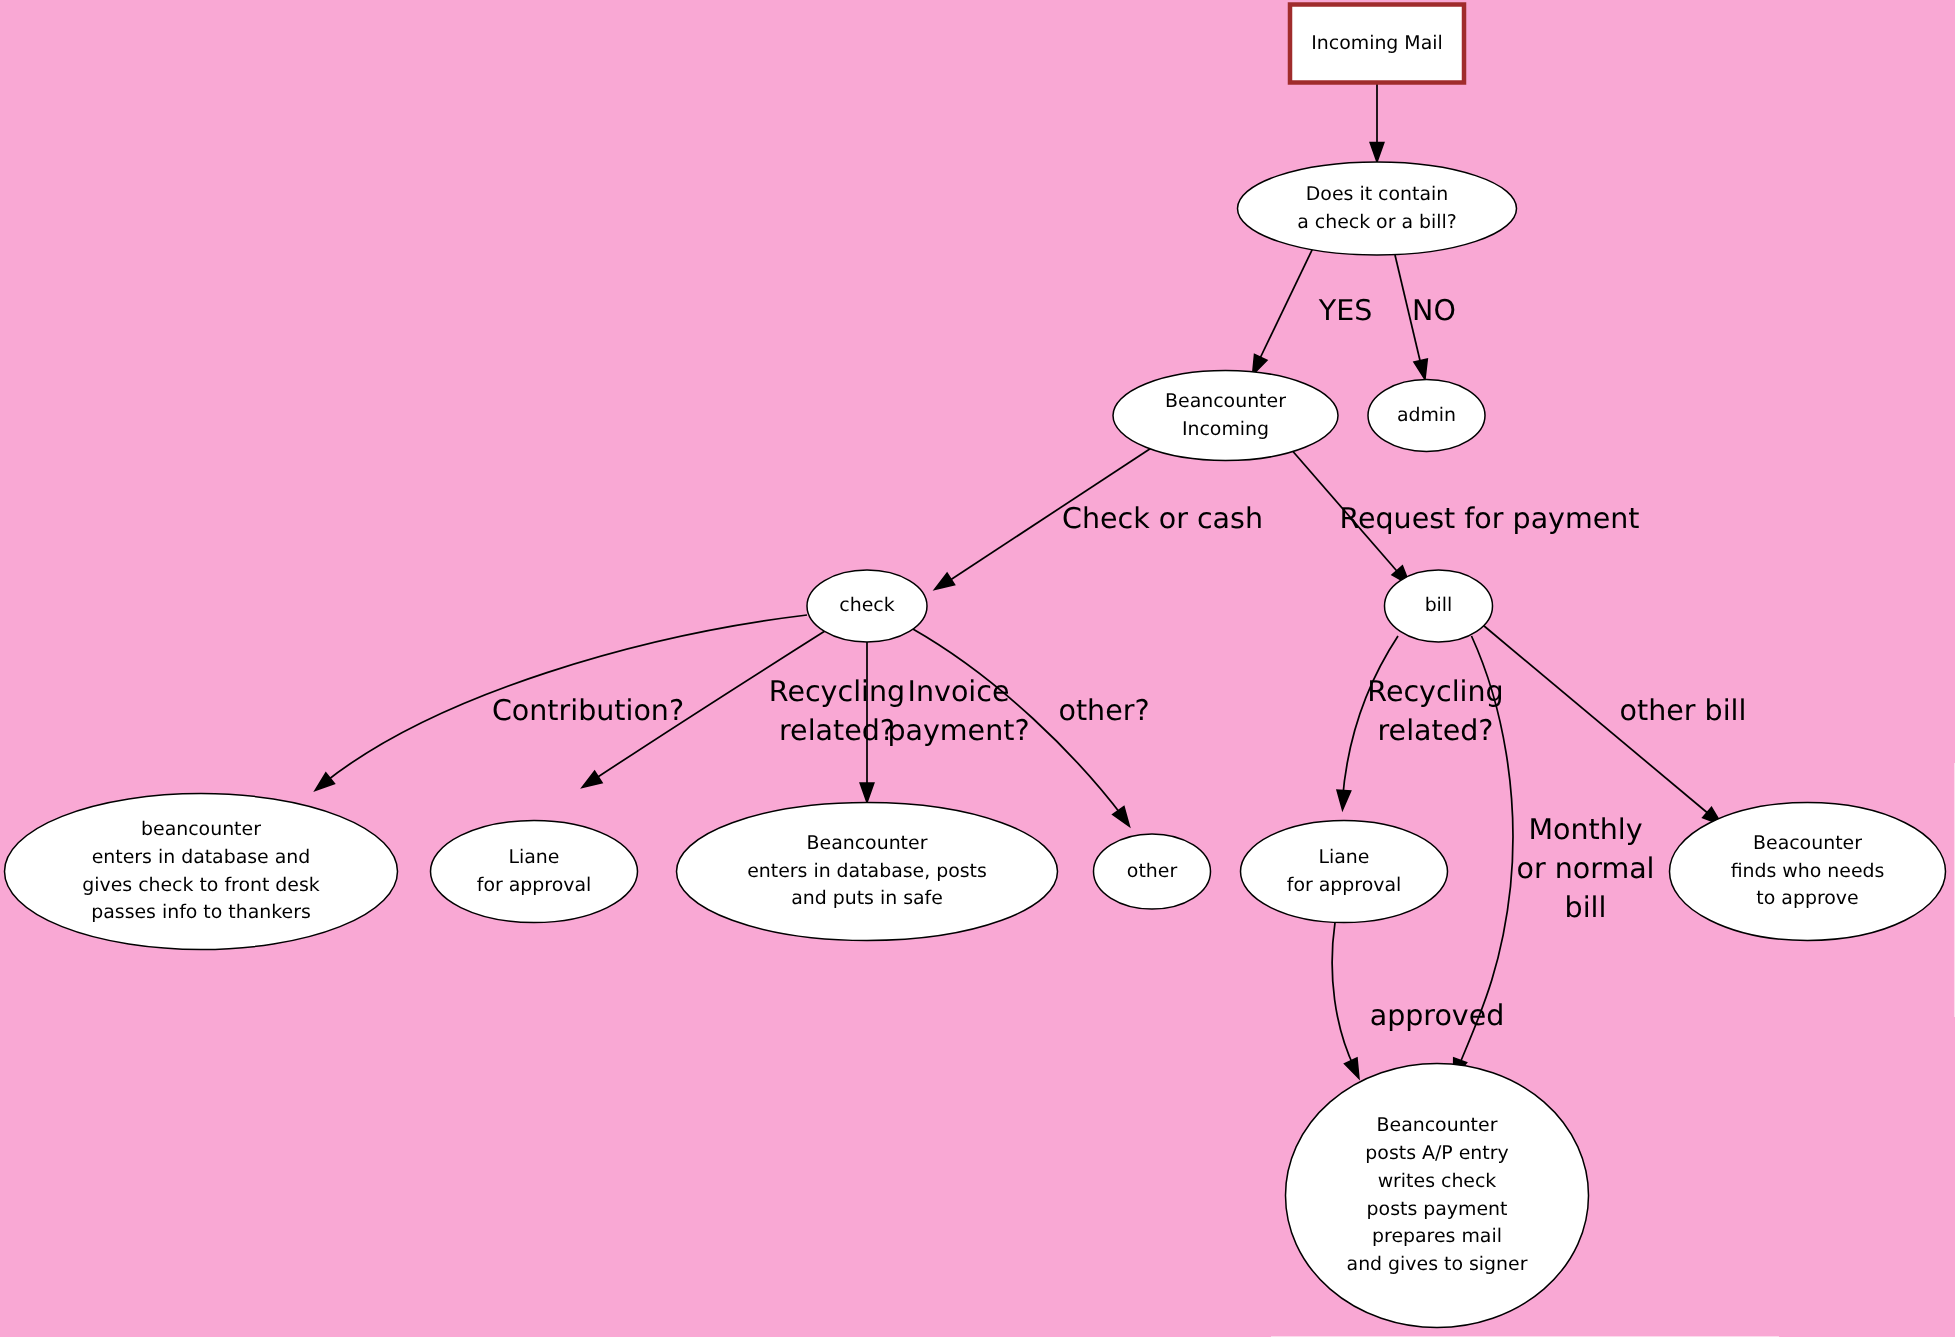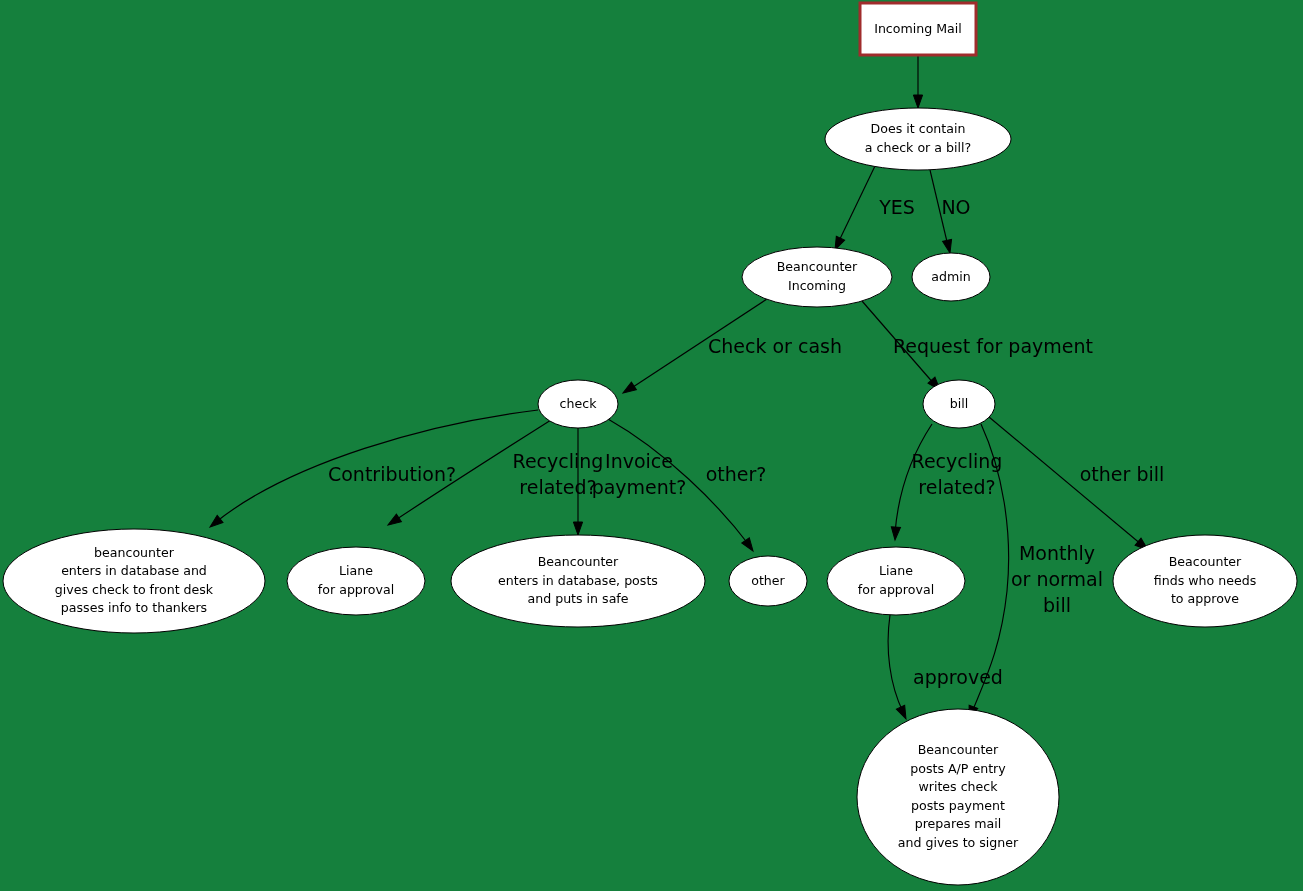--- a/index.html
+++ b/index.html
@@ -11,21 +11,21 @@
   body {
     width: 1303px;
     height: 891px;
     font-family: "DejaVu Sans", sans-serif;
     overflow: hidden;
   }
   #diagram-root {
     position: relative;
     width: 1303px;
     height: 891px;
-    background: #15803d;
+    background: #f9a8d4;
   }
   svg#graph {
     display: block;
     width: 1303px;
     height: 891px;
   }
   .node-shape {
     fill: #ffffff;
     stroke: #000000;
     stroke-width: 1;

